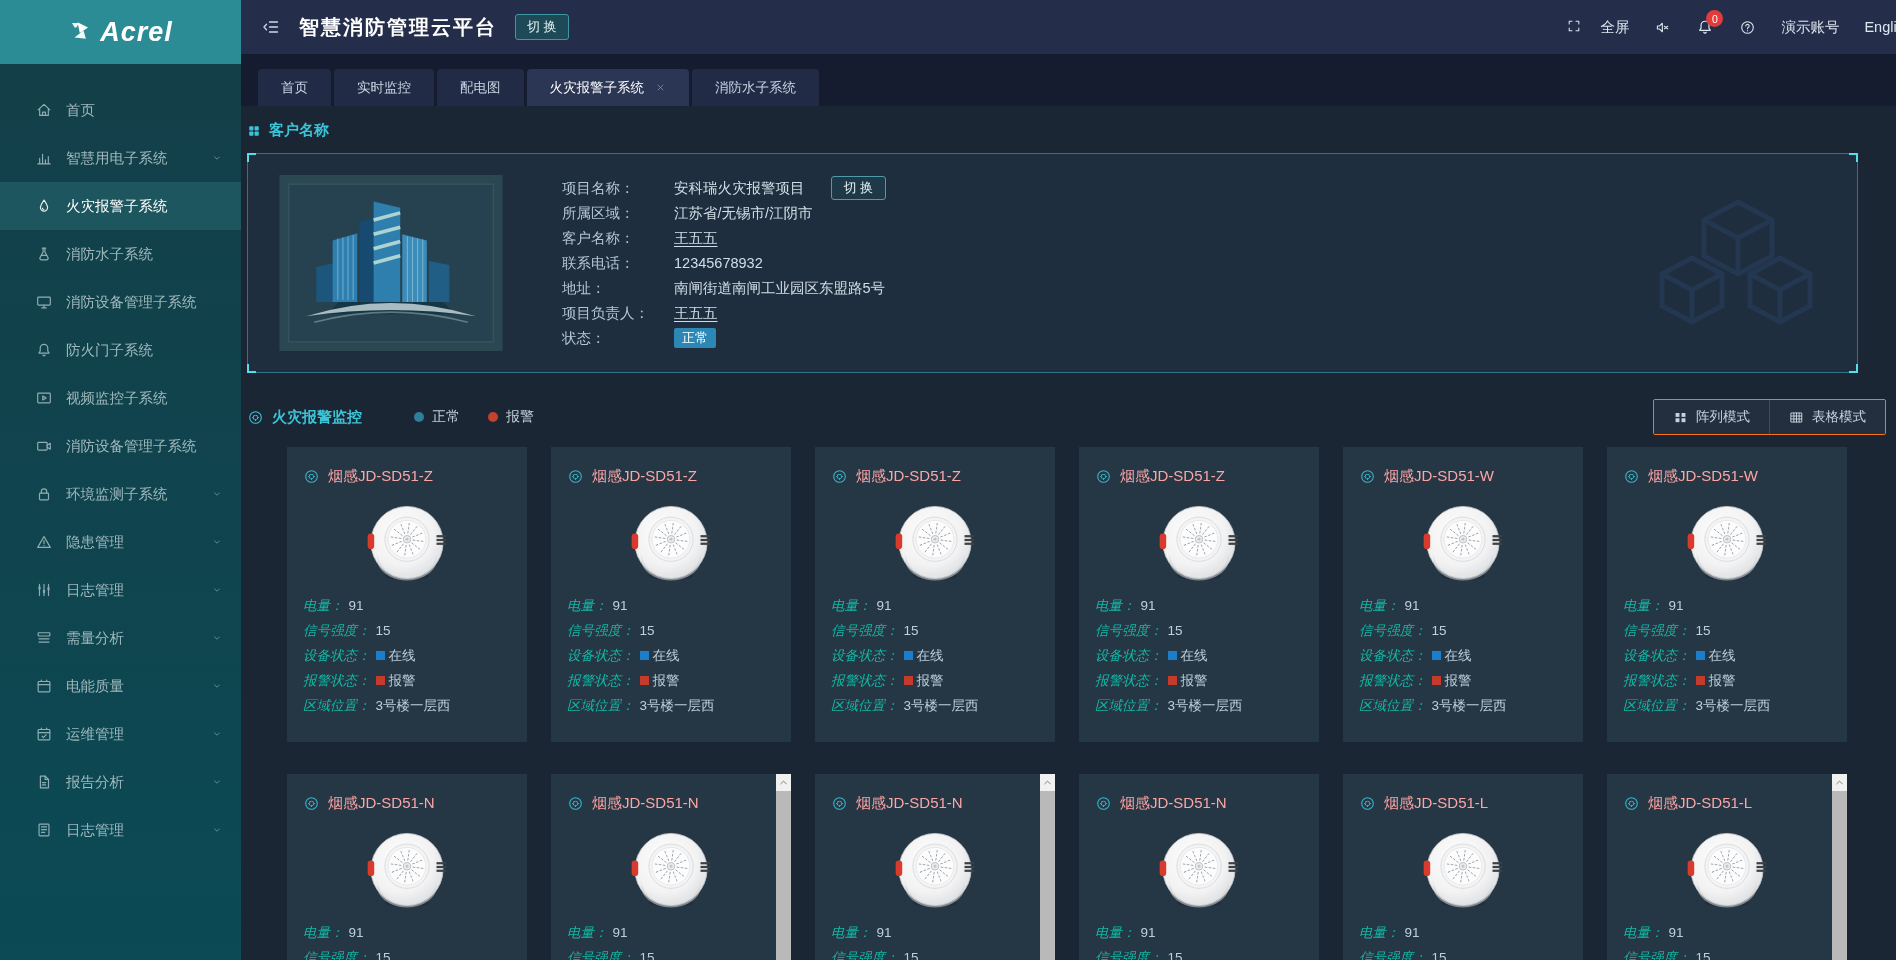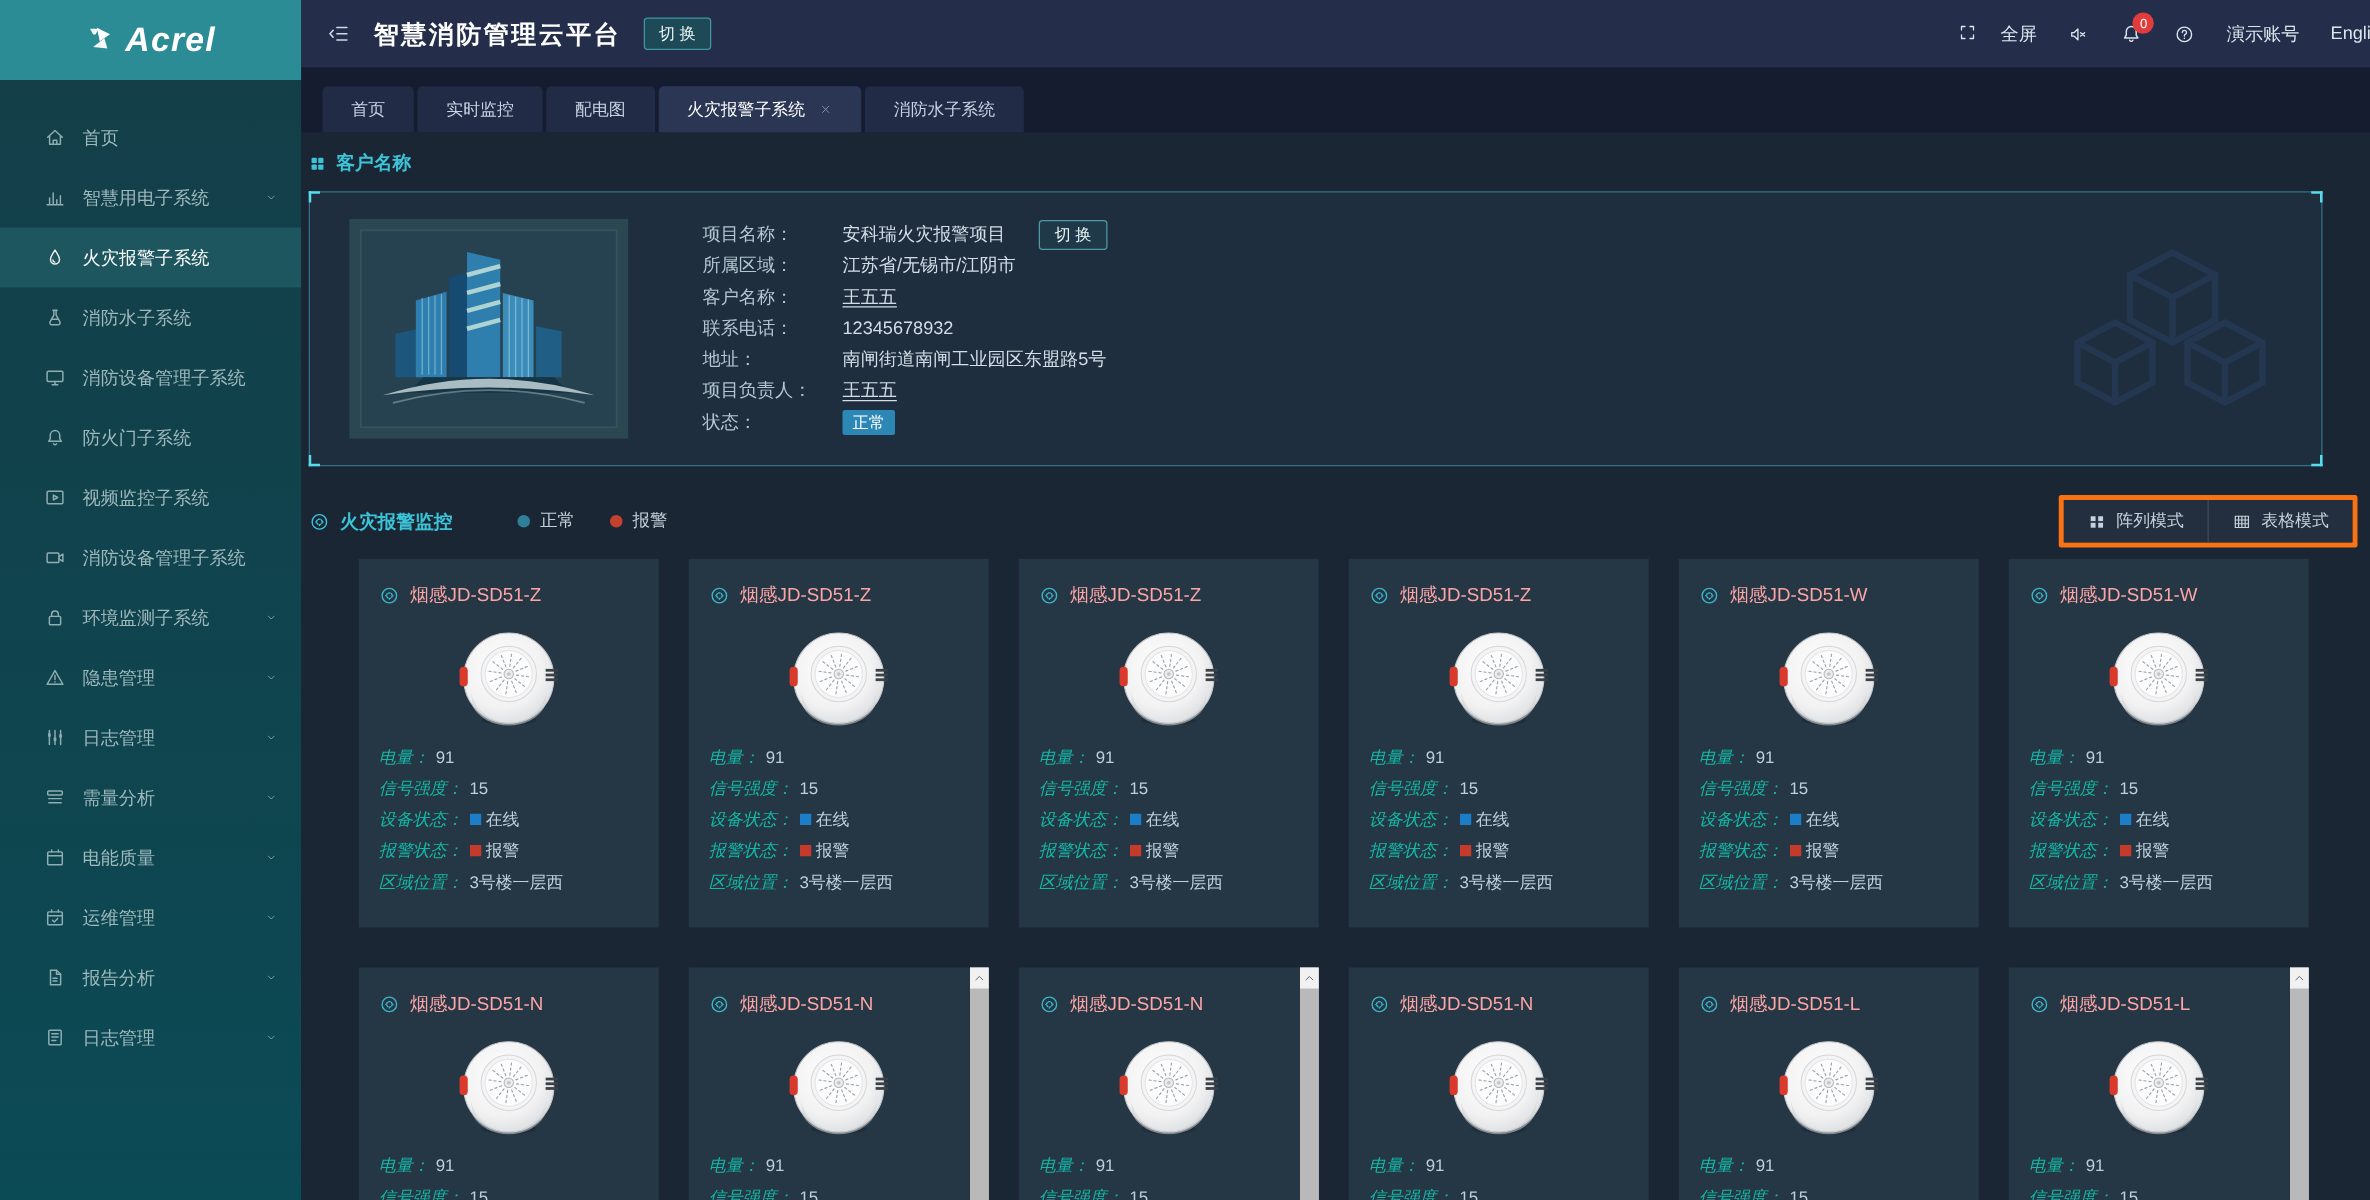--- a/index.html
+++ b/index.html
@@ -51,21 +51,21 @@
   .ir-value { color:#d2dee7; }
   .ir-value.underline { text-decoration:underline; text-underline-offset:3px; }
   .ir-value.badge { background:#2d87b4; color:#fff; font-size:13px; line-height:20px; padding:0 8px; border-radius:2px; }
   .row-switch { margin-left:26px; border:1px solid #4e9aa8; background:rgba(42,140,150,.12); color:#e6f3f5; font-size:13px; padding:2px 12px; border-radius:3px; cursor:pointer; font-family:inherit; }
   .cubes { position:absolute; right:24px; top:42px; opacity:.9; pointer-events:none; }
   
   .monitor-bar { margin-top:26px; height:36px; display:flex; align-items:center; }
   .legend { display:flex; align-items:center; gap:28px; margin-left:52px; }
   .legend-item { display:flex; align-items:center; gap:8px; color:#c2d0da; font-size:14px; }
   .legend-dot { width:10px; height:10px; border-radius:50%; }
-  .mode-group { margin-left:auto; display:flex; border:4px solid #f97316; border-radius:2px; overflow:hidden; }
+  .mode-group { margin-left:auto; display:flex; border:1px solid #f97316; border-radius:2px; overflow:hidden; }
   .mode-btn { display:flex; align-items:center; gap:8px; background:#232f3e; color:#c3d2dc; font-size:13.5px; padding:0 19px; height:34px; cursor:pointer; border:none; font-family:inherit; }
   .mode-btn + .mode-btn { border-left:1px solid #3c4e5e; }
   
   .card-grid { margin:12px 39px 0 40px; display:grid; grid-template-columns:repeat(6,1fr); gap:32px 24px; }
   .card { background:#253644; height:295px; padding:20px 16px 0; position:relative; cursor:pointer; }
   .card-title { display:flex; align-items:center; gap:8px; color:#fca5a5; font-size:15px; }
   .ct-icon { color:#3ab5c9; display:inline-flex; }
   .detector { display:block; width:82px; height:79px; margin:17px auto 11px; }
   .cf { display:flex; align-items:center; line-height:25px; font-size:13.5px; }
   .cf-l { color:#14b8a6; margin-right:5px;font-style:italic; }

